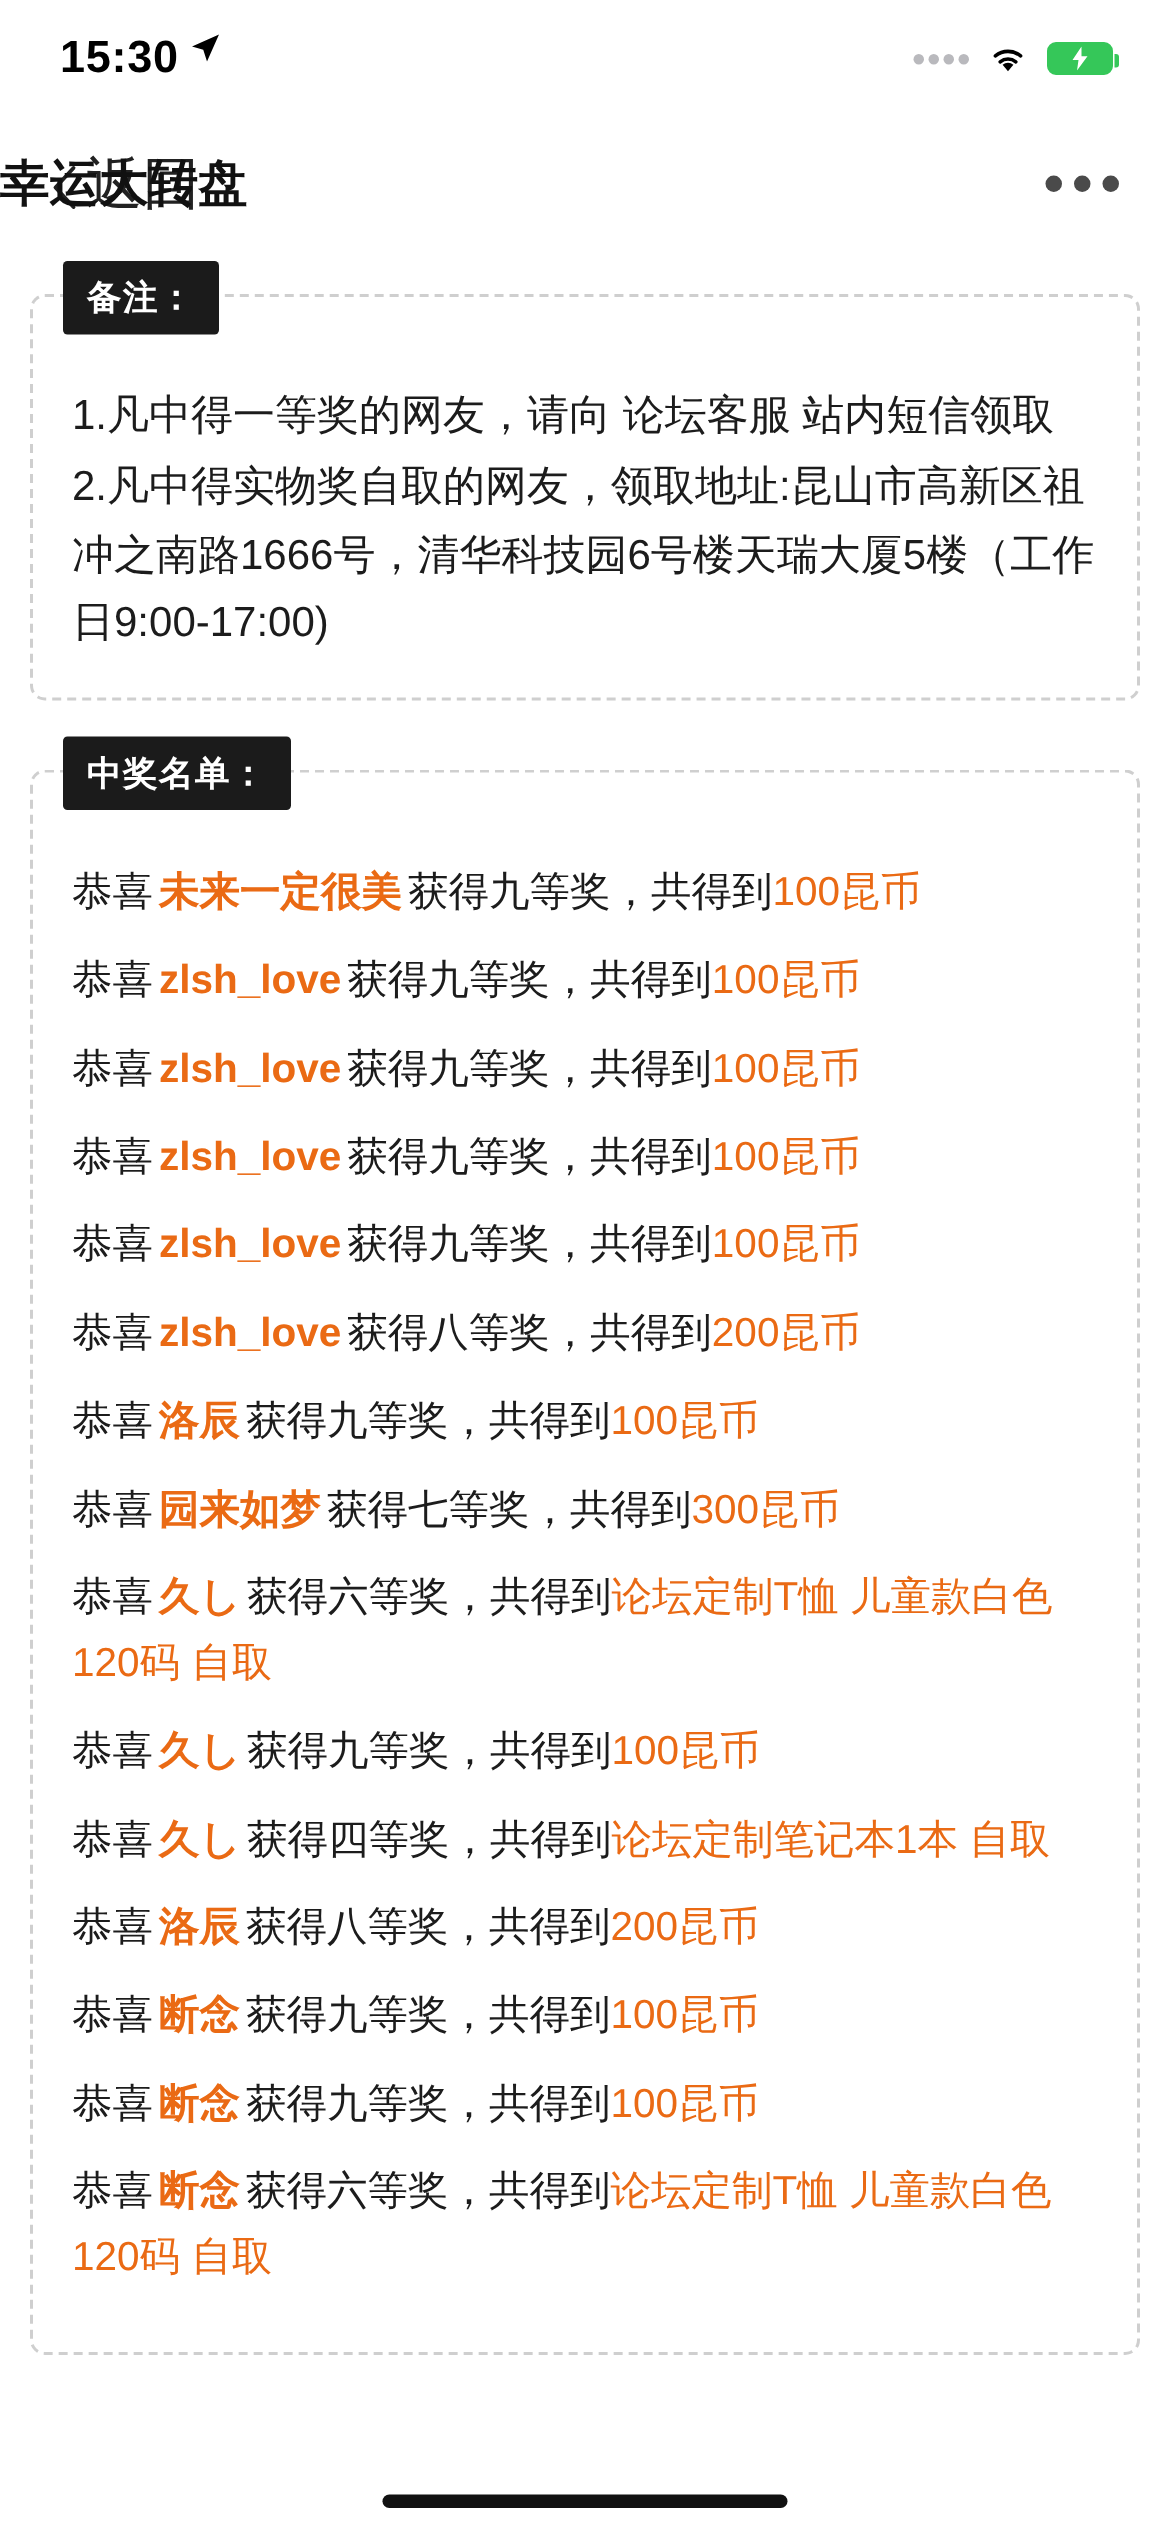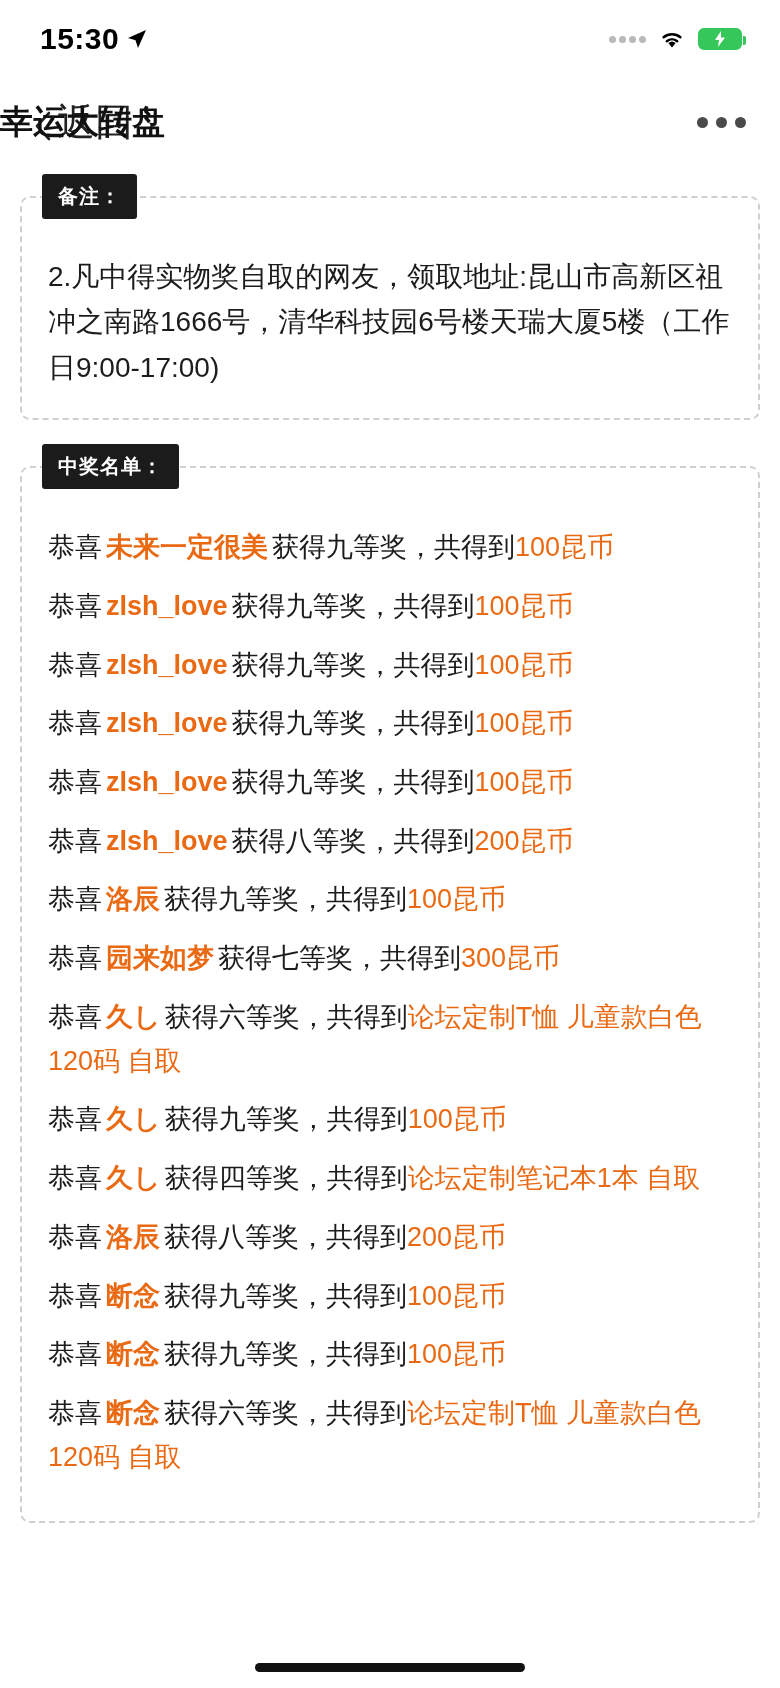--- a/index.html
+++ b/index.html
@@ -19,21 +19,21 @@
     align-items: center;
     justify-content: space-between;
     padding: 0 38px 0 40px;
   }
   .status-time {
     font-size: 30px;
     font-weight: 600;
     color: #000;
     letter-spacing: 0.5px;
   }
-  .status-left { display: flex; align-items: center; gap: 8px; }
+  .status-left { display: flex; align-items: flex-start; gap: 8px; }
   .loc-arrow { width: 20px; height: 20px; display: block; }
   .status-right { display: flex; align-items: center; gap: 12px; }
   .signal-dots { display: flex; align-items: flex-end; gap: 3px; }
   .signal-dots i {
     display: block;
     width: 7px; height: 7px;
     border-radius: 50%;
     background: #b9b9bd;
   }
   .wifi-ic { width: 28px; height: 22px; display: block; }
@@ -108,21 +108,21 @@
     margin-bottom: 26px;
     padding: 30px 26px 26px 26px;
     position: relative;
   }
   .panel-tag {
     position: absolute;
     top: -24px;
     left: 20px;
     background: #1b1b1b;
     color: #fff;
-    font-size: 20px;
+    font-size: 23px;
     font-weight: 700;
     padding: 9px 16px;
     border-radius: 3px;
     letter-spacing: 1px;
   }
   .note-body {
     margin-top: 26px;
     font-size: 28px;
     line-height: 1.62;
     color: #1c1c1c;
@@ -204,20 +204,21 @@
       <i></i>
       <i></i>
     </div>
 </div>
 
 <div class="content">
 
   <div class="panel" style="margin-top:30px;">
     <div class="panel-tag">备注：</div>
     <div class="note-body" id="note-body">
+        <p>1.凡中得一等奖的网友，请向 论坛客服 站内短信领取</p>
         <p>2.凡中得实物奖自取的网友，领取地址:昆山市高新区祖冲之南路1666号，清华科技园6号楼天瑞大厦5楼（工作日9:00-17:00)</p>
       </div>
   </div>
 
   <div class="panel" style="margin-top:46px;">
     <div class="panel-tag">中奖名单：</div>
     <div class="list-body" id="winners-body">
         <div class="win-row"><span>恭喜</span><span class="nm">未来一定很美</span><span>获得九等奖，共得到</span><span class="amt">100昆币</span></div>
         <div class="win-row"><span>恭喜</span><span class="nm">zlsh_love</span><span>获得九等奖，共得到</span><span class="amt">100昆币</span></div>
         <div class="win-row"><span>恭喜</span><span class="nm">zlsh_love</span><span>获得九等奖，共得到</span><span class="amt">100昆币</span></div>

